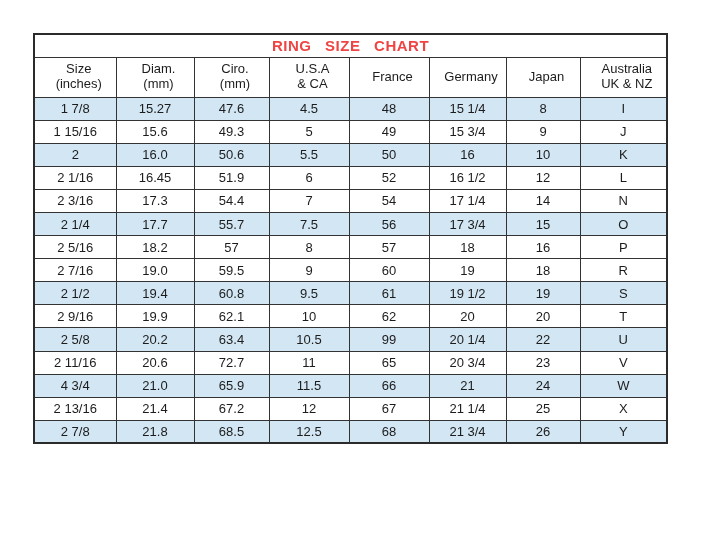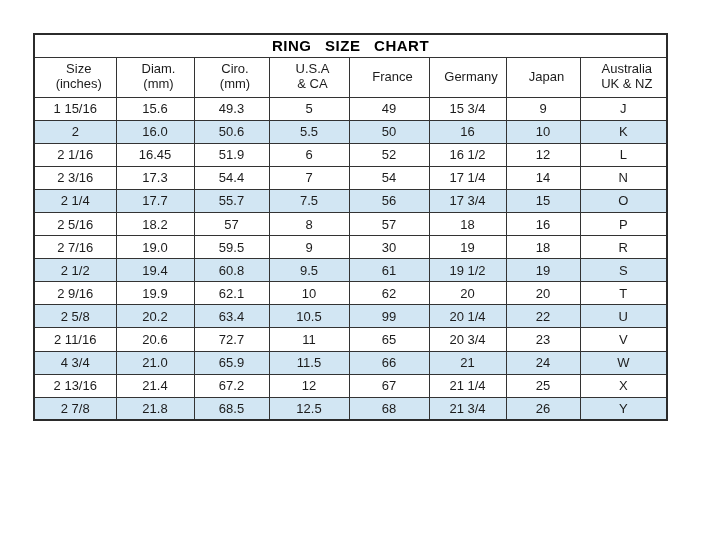--- a/index.html
+++ b/index.html
@@ -40,21 +40,21 @@
     vertical-align: middle;
     color: var(--text);
     padding: 0;
   }
   tr.title-row th {
     height: 23px;
     font-size: 15px;
     font-weight: bold;
     letter-spacing: 0.5px;
     word-spacing: 9px;
-    color: #000000;
+    color: #ef4444;
     background: #ffffff;
   }
   tr.header-row th {
     height: 40px;
     font-size: 13px;
     font-weight: normal;
     line-height: 1.15;
     background: #ffffff;
   }
   tr.header-row th span { display: block; margin-left: 7px; }
@@ -116,20 +116,30 @@
           <span>Japan</span>
 
         </th>
         <th>
           <span>Australia</span>
           <span>UK &amp; NZ</span>
         </th>
       </tr>
     </thead>
     <tbody>
+        <tr class="shade">
+    <td>1 7/8</td>
+    <td>15.27</td>
+    <td>47.6</td>
+    <td>4.5</td>
+    <td>48</td>
+    <td>15 1/4</td>
+    <td>8</td>
+    <td>I</td>
+  </tr>
         <tr>
     <td>1 15/16</td>
     <td>15.6</td>
     <td>49.3</td>
     <td>5</td>
     <td>49</td>
     <td>15 3/4</td>
     <td>9</td>
     <td>J</td>
   </tr>
@@ -181,21 +191,21 @@
     <td>57</td>
     <td>18</td>
     <td>16</td>
     <td>P</td>
   </tr>
         <tr>
     <td>2 7/16</td>
     <td>19.0</td>
     <td>59.5</td>
     <td>9</td>
-    <td>30</td>
+    <td>60</td>
     <td>19</td>
     <td>18</td>
     <td>R</td>
   </tr>
         <tr class="shade">
     <td>2 1/2</td>
     <td>19.4</td>
     <td>60.8</td>
     <td>9.5</td>
     <td>61</td>

